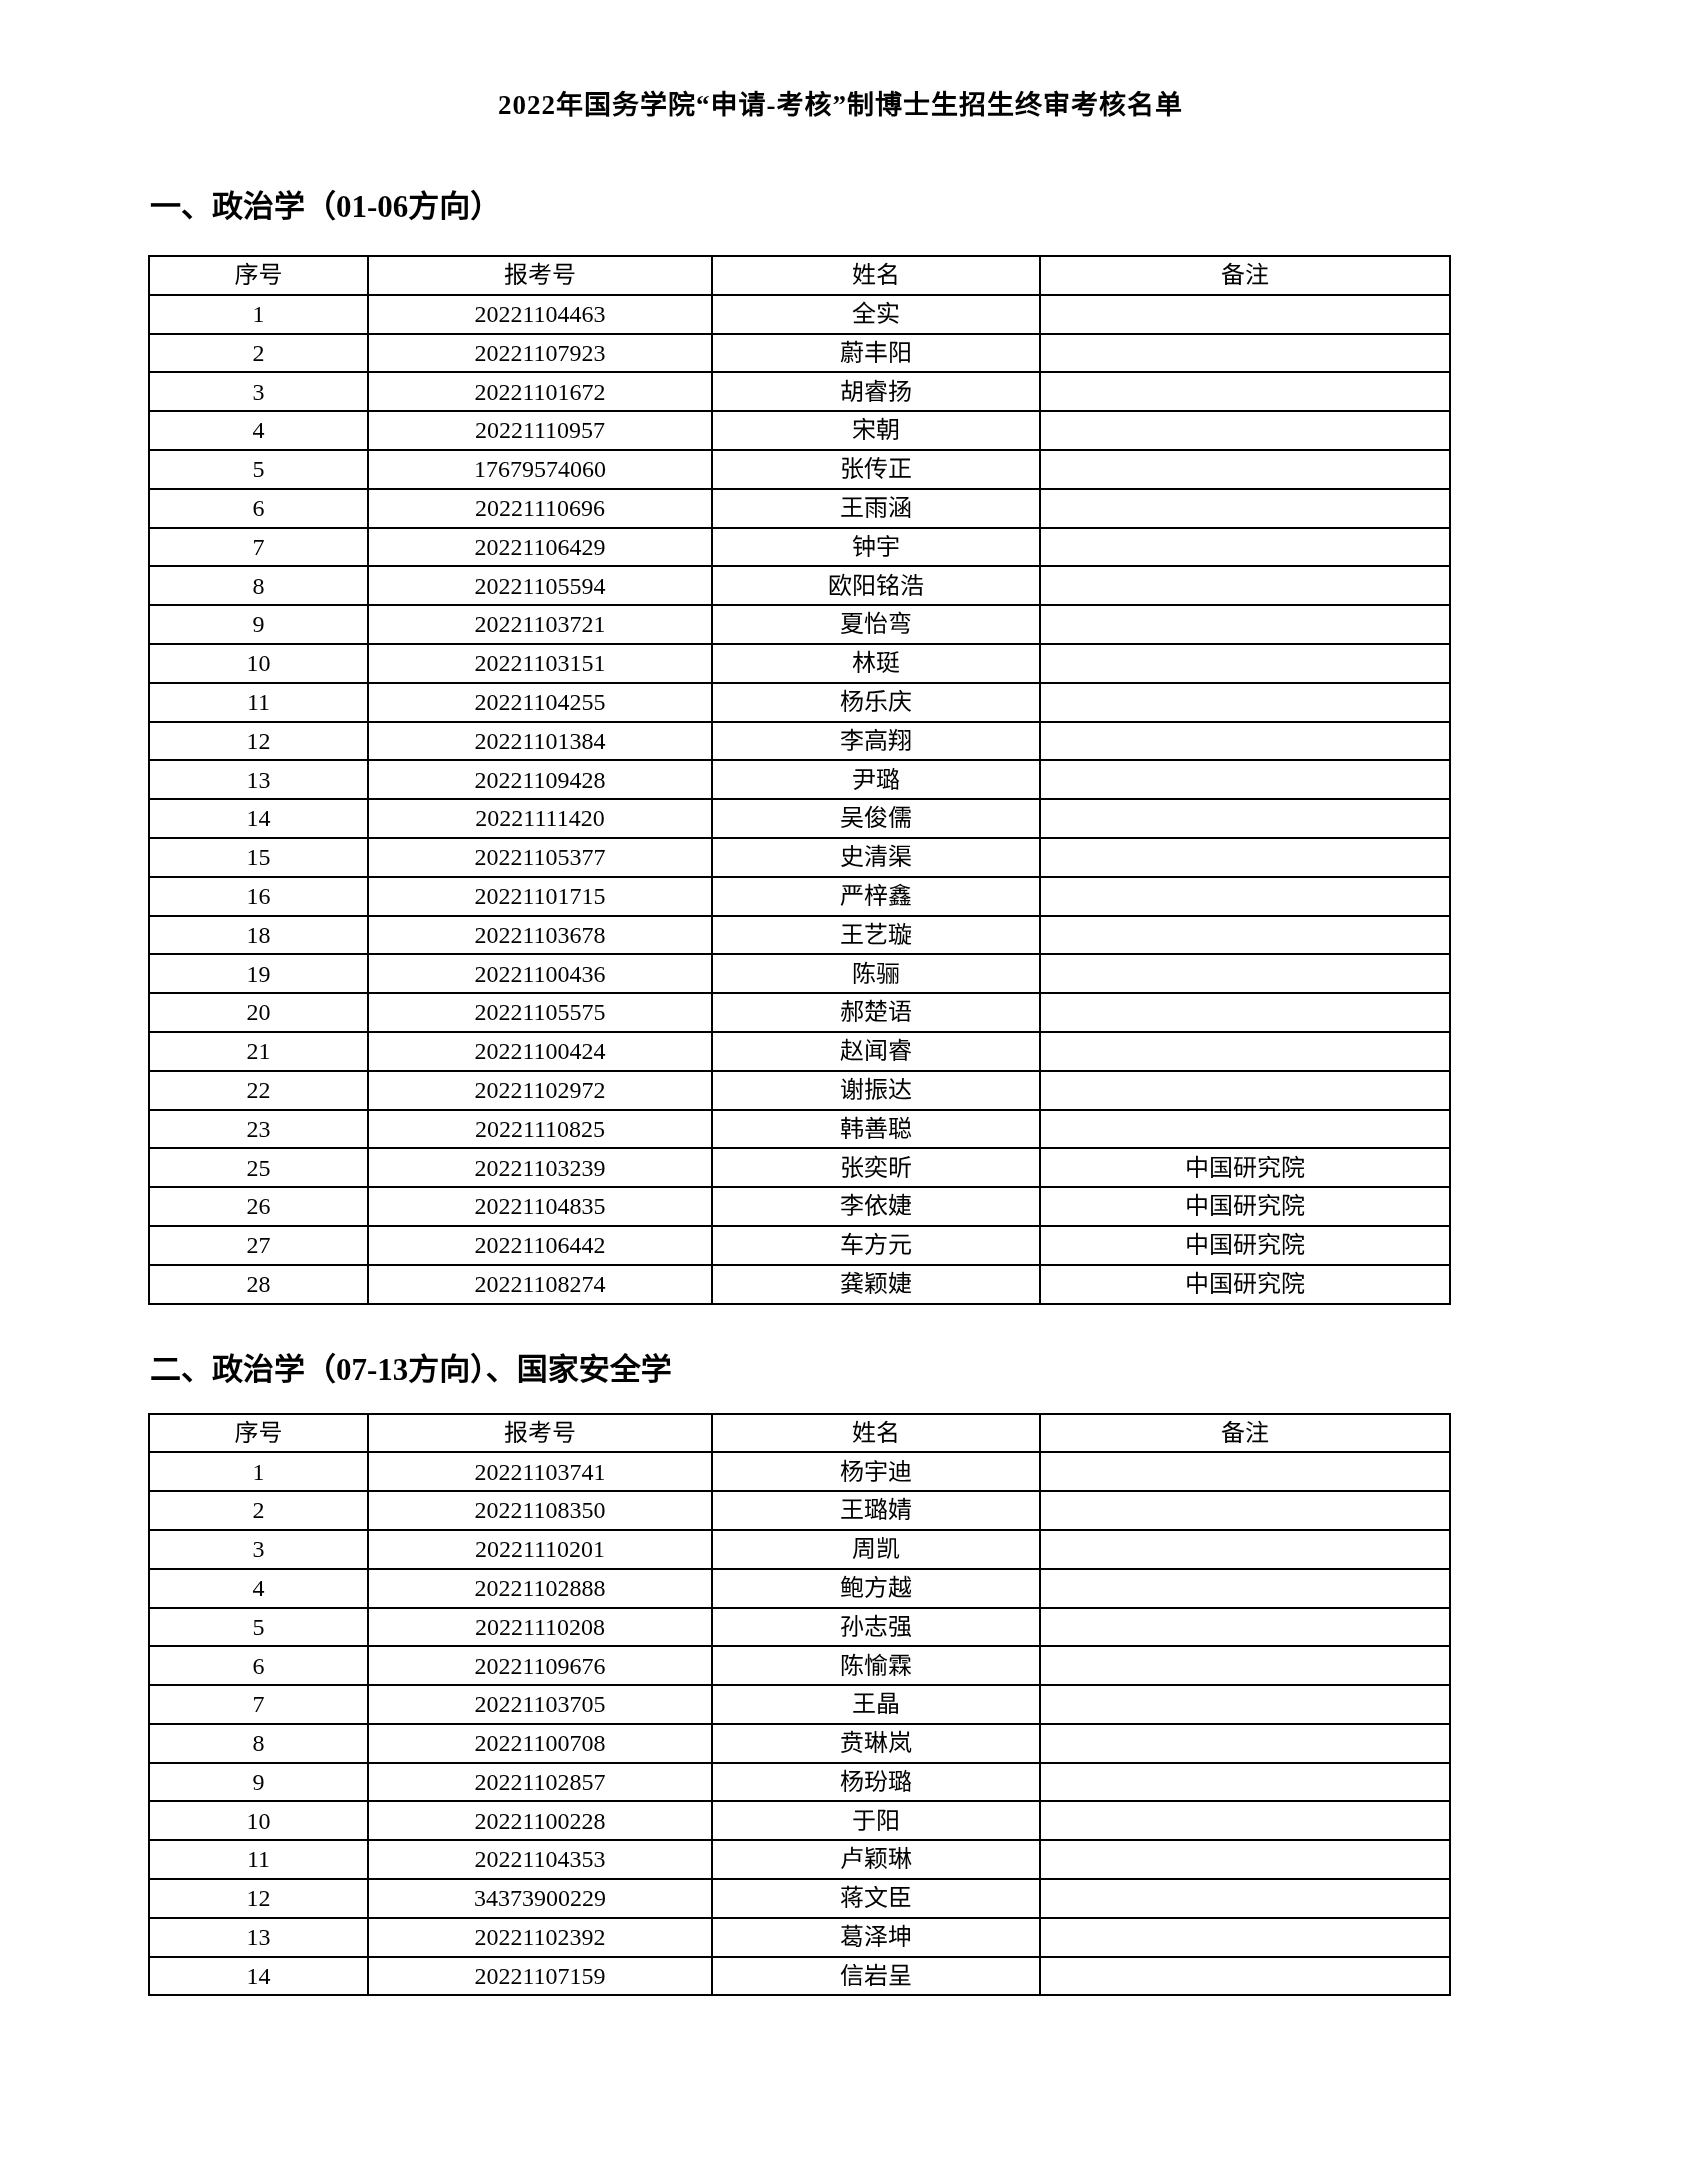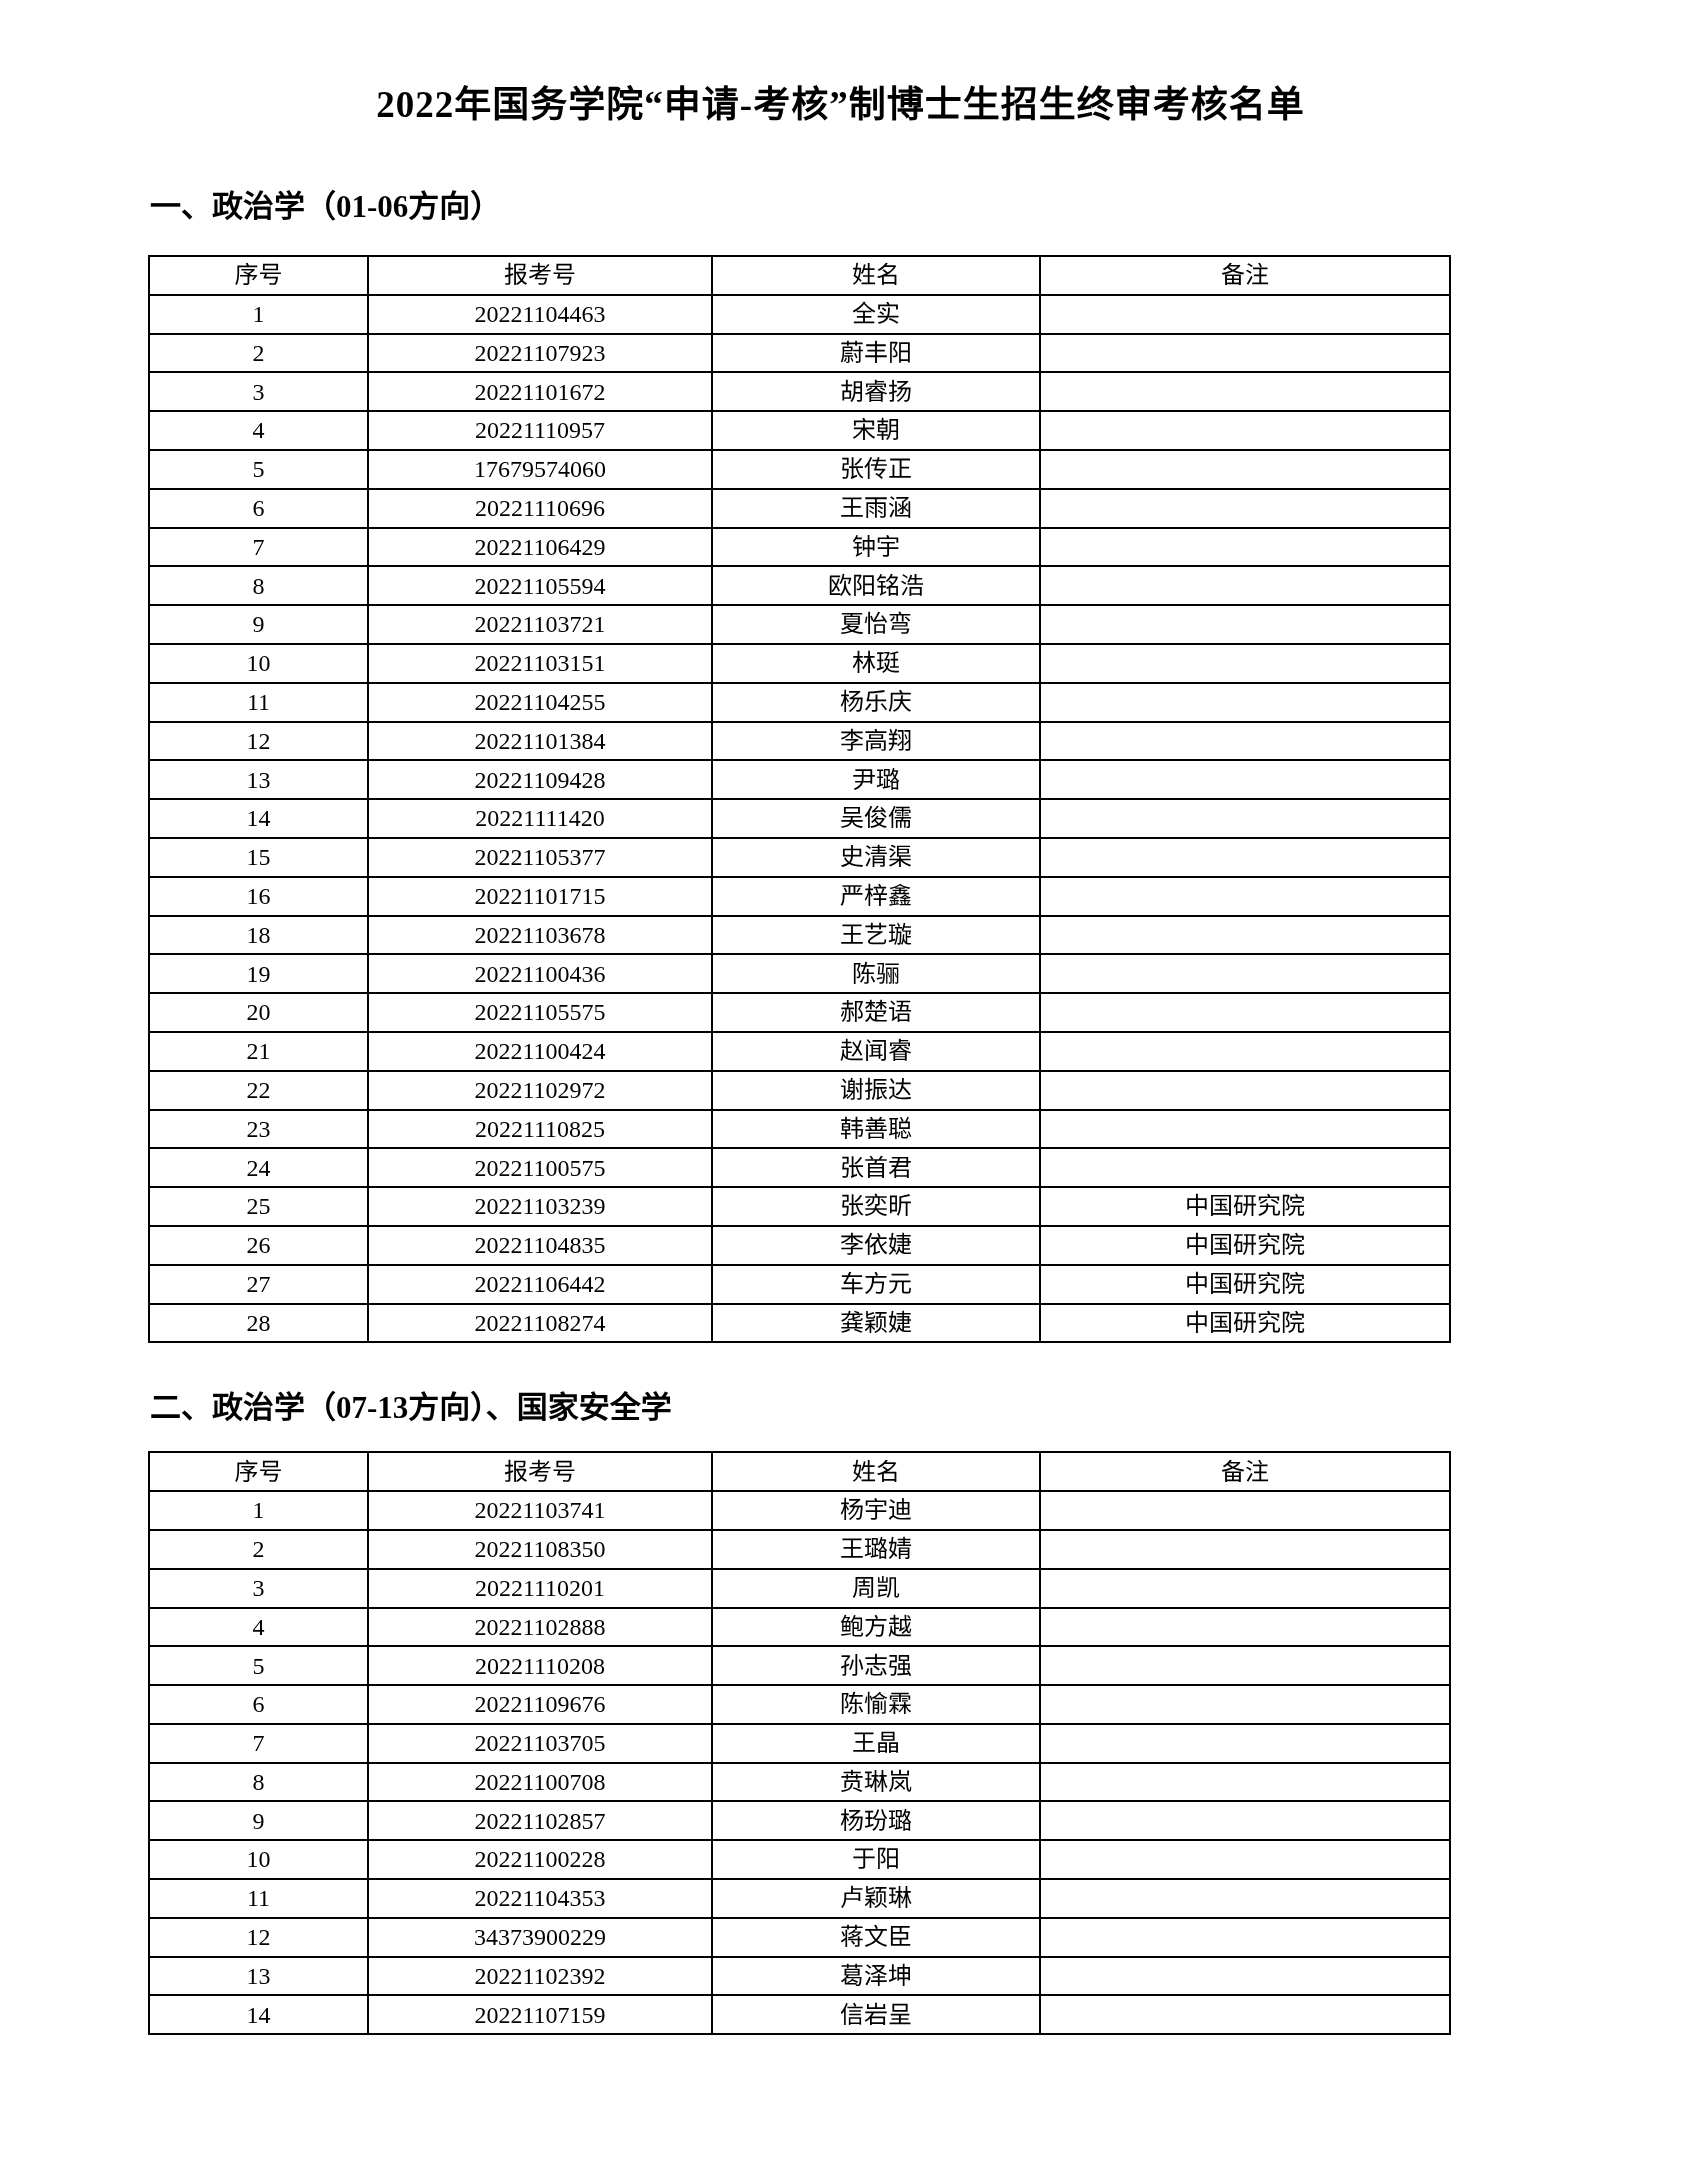--- a/index.html
+++ b/index.html
@@ -16,21 +16,21 @@
   }
   .page {
     position: relative;
     width: 1681px;
     height: 2159px;
   }
   .doc-title {
     margin: 0;
     padding-top: 86px;
     text-align: center;
-    font-size: 37px;
+    font-size: 27px;
     line-height: 38px;
     font-weight: bold;
     letter-spacing: 1px;
   }
   .section-heading {
     margin: 0 0 0 150px;
     font-size: 31px;
     line-height: 34px;
     font-weight: bold;
   }
@@ -213,26 +213,20 @@
           <td>谢振达</td>
           <td></td>
         </tr>
         <tr>
           <td>23</td>
           <td>20221110825</td>
           <td>韩善聪</td>
           <td></td>
         </tr>
         <tr>
-          <td>24</td>
-          <td>20221100575</td>
-          <td>张首君</td>
-          <td></td>
-        </tr>
-        <tr>
           <td>25</td>
           <td>20221103239</td>
           <td>张奕昕</td>
           <td>中国研究院</td>
         </tr>
         <tr>
           <td>26</td>
           <td>20221104835</td>
           <td>李依婕</td>
           <td>中国研究院</td>

